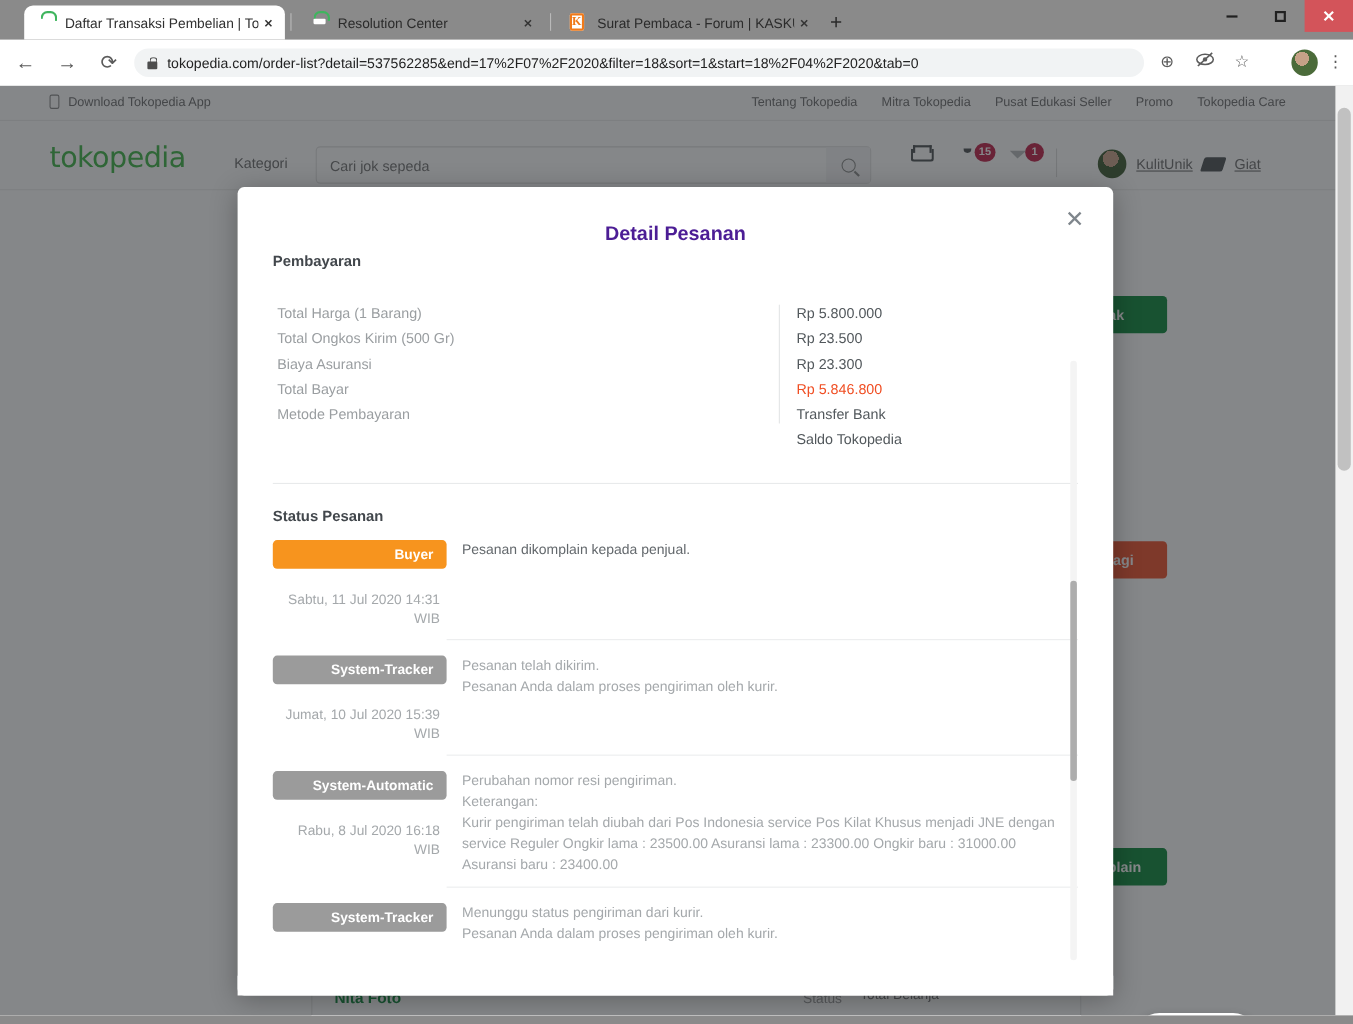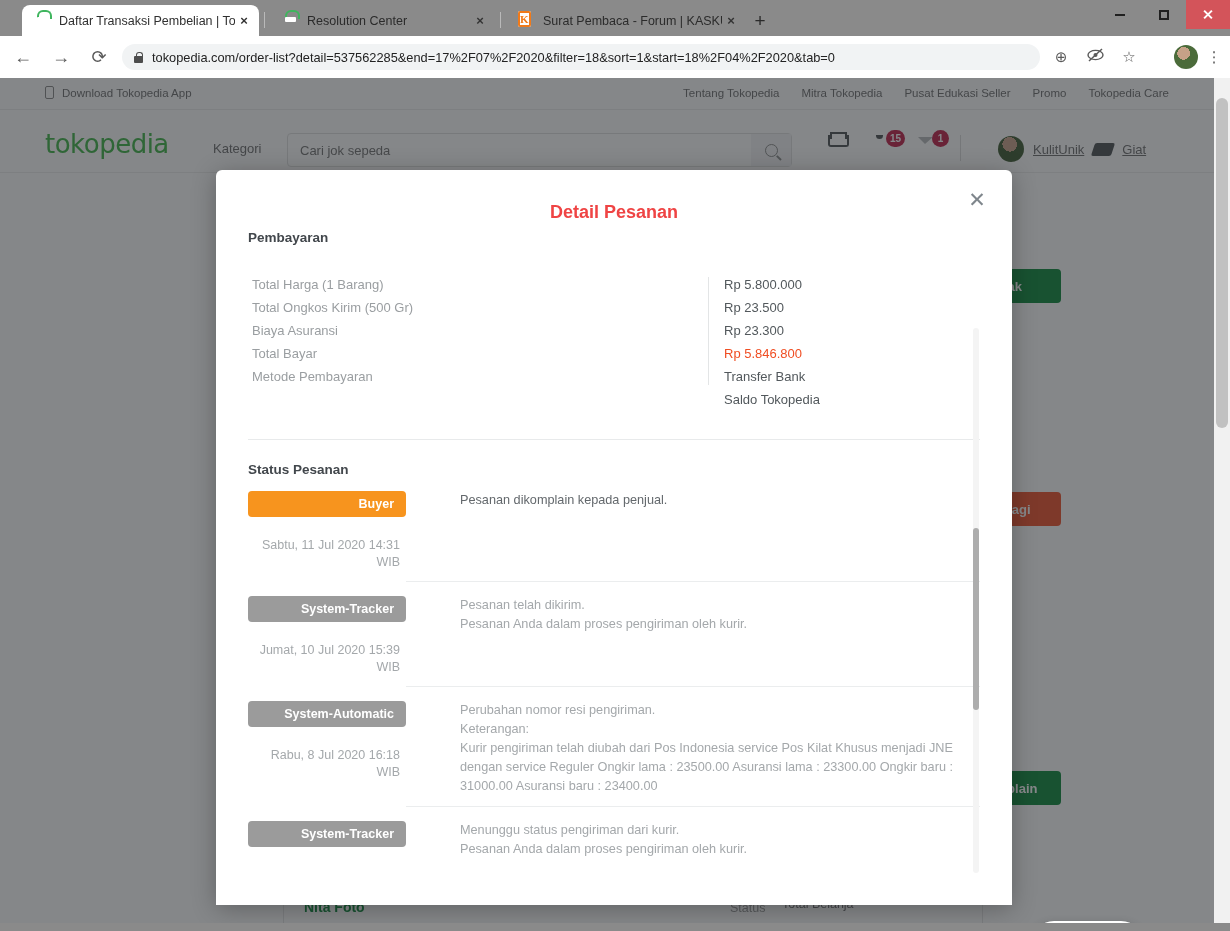--- a/index.html
+++ b/index.html
@@ -305,21 +305,21 @@
   
   #modal {
     position: absolute; left: 216px; top: 92px;
     width: 796px; height: 735px;
     background: #fff; border-radius: 6px;
     box-shadow: 0 4px 24px rgba(0,0,0,.28);
     z-index: 50;
   }
   #modal-title {
     position: absolute; left: 0; top: 32px; width: 796px;
-    text-align: center; font-size: 18px; font-weight: bold; color: #ef4444;
+    text-align: center; font-size: 18px; font-weight: bold; color: #4c1d95;
   }
   #modal-close {
     position: absolute; right: 22px; top: 17px;
     width: 26px; height: 26px; font-size: 21px; color: #7f868c;
     line-height: 25px; text-align: center; cursor: pointer; font-weight: 300;
   }
   #modal-body {
     position: absolute; left: 0; top: 60px; width: 796px; height: 653px;
     overflow: hidden;
   }
@@ -332,21 +332,21 @@
   #pay-vline {
     position: absolute; left: 460px; top: 4px; width: 1px; height: 108px; background: #e3e5e6;
   }
   #pay-values { position: absolute; left: 476px; top: 0; width: 260px; }
   #pay-values div { font-size: 13px; color: #52585c; height: 23px; line-height: 23px; }
   #pay-values div.accent { color: #f04e23; }
   #pay-spacer { height: 158px; }
   #sec-divider { height: 1px; background: #e8eaeb; margin: 8px 0 0 0; }
 
   #status-title { margin-top: 22px; }
-  .status-row { position: relative; display: flex; padding-top: 14px; gap: 40px; }
+  .status-row { position: relative; display: flex; padding-top: 14px; }
   .status-left { width: 158px; flex: 0 0 158px; }
   .tag {
     width: 158px; height: 26px; border-radius: 4px;
     color: #fff; font-size: 12.5px; font-weight: bold;
     line-height: 26px; text-align: right; padding-right: 12px;
   }
   .tag.buyer { background: #f7941e; }
   .tag.system { background: #9b9b9b; }
   .ts { margin-top: 20px; font-size: 12.5px; color: #a4a8ab; text-align: right; padding-right: 6px; line-height: 17px; }
   .status-right { flex: 1; padding-left: 14px; padding-right: 6px; }

